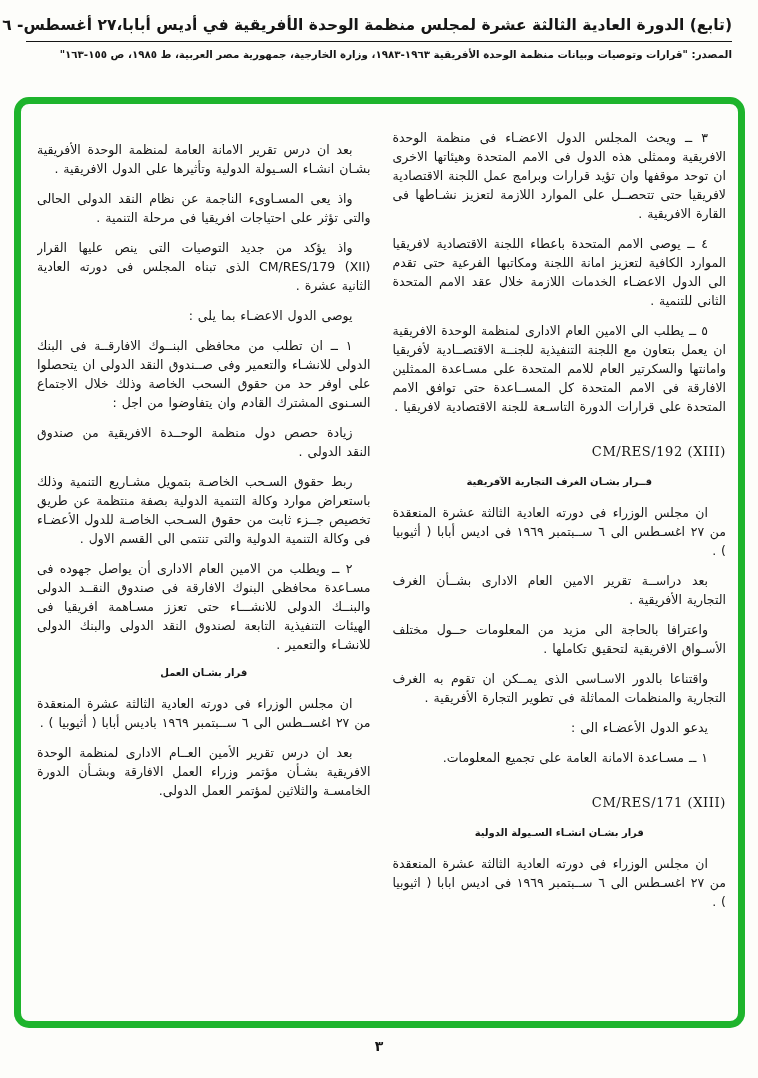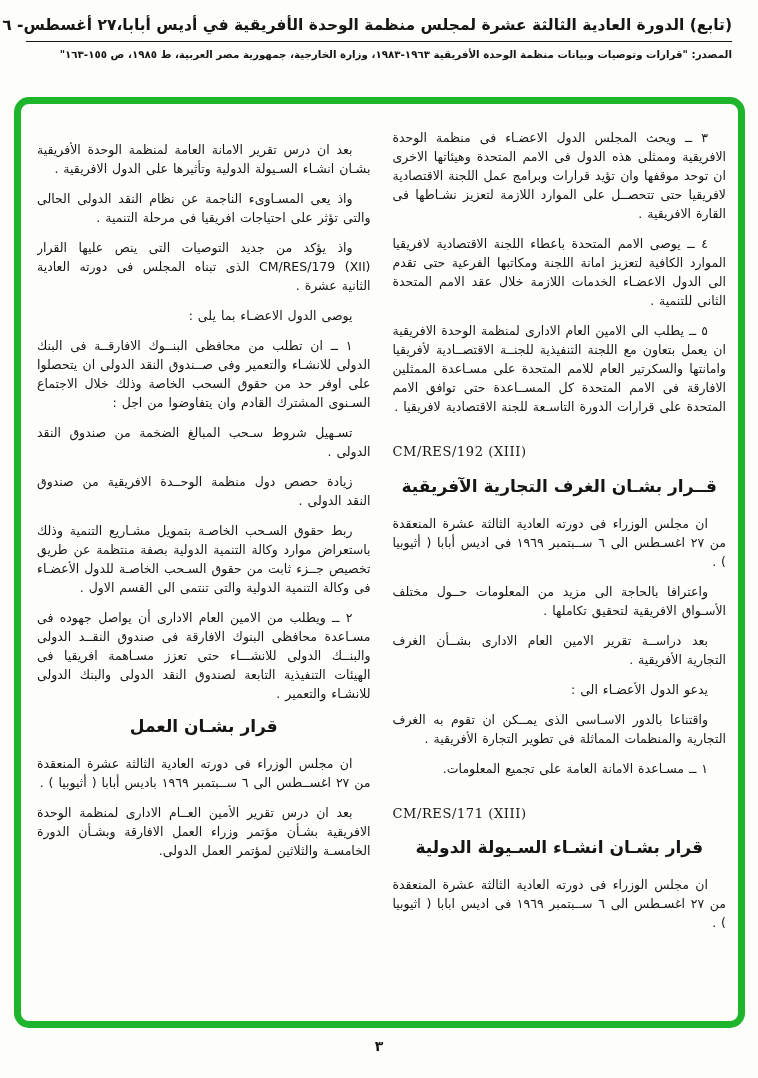--- a/index.html
+++ b/index.html
@@ -58,30 +58,30 @@
   }
   .col-left{padding-top:12px;}
   .block-p{
     text-align:justify;
     text-indent:18px;
     margin:0 0 11px 0;
     word-spacing:1px;
   }
   .block-label{
     direction:ltr;
-    text-align:left;
+    text-align:right;
     font-family:"DejaVu Serif", serif;
     font-size:13px;
     letter-spacing:0.6px;
     margin:26px 0 12px 0;
   }
   .block-heading{
     font-weight:bold;
     text-align:center;
-    font-size:17px;
+    font-size:10px;
     margin:4px 0 14px 0;
   }
   .page-number{
     position:absolute;
     top:1038px;
     left:0;right:0;
     text-align:center;
     font-weight:bold;
     font-size:14px;
   }
@@ -98,36 +98,35 @@
 
   <div class="content-box">
     <div class="columns">
       <div class="col col-right">
           <div class="block-p">٣ ــ ويحث المجلس الدول الاعضـاء فى منظمة الوحدة الافريقية وممثلى هذه الدول فى الامم المتحدة وهيئاتها الاخرى ان توحد موقفها وان تؤيد قرارات وبرامج عمل اللجنة الاقتصادية لافريقيا حتى تتحصــل على الموارد اللازمة لتعزيز نشـاطها فى القارة الافريقية .</div>
           <div class="block-p">٤ ــ يوصى الامم المتحدة باعطاء اللجنة الاقتصادية لافريقيا الموارد الكافية لتعزيز امانة اللجنة ومكاتبها الفرعية حتى تقدم الى الدول الاعضـاء الخدمات اللازمة خلال عقد الامم المتحدة الثانى للتنمية .</div>
           <div class="block-p">٥ ــ يطلب الى الامين العام الادارى لمنظمة الوحدة الافريقية ان يعمل بتعاون مع اللجنة التنفيذية للجنــة الاقتصــادية لأفريقيا وامانتها والسكرتير العام للامم المتحدة على مسـاعدة الممثلين الافارقة فى الامم المتحدة كل المســاعدة حتى توافق الامم المتحدة على قرارات الدورة التاسـعة للجنة الاقتصادية لافريقيا .</div>
           <div class="block-label">CM/RES/192 (XIII)</div>
           <div class="block-heading">قــرار بشـان الغرف التجارية الآفريقية</div>
           <div class="block-p">ان مجلس الوزراء فى دورته العادية الثالثة عشرة المنعقدة من ٢٧ اغسـطس الى ٦ ســبتمبر ١٩٦٩ فى اديس أبابا ( أثيوبيا ) .</div>
+          <div class="block-p">بعد دراســة تقرير الامين العام الادارى بشــأن الغرف التجارية الأفريقية .</div>
           <div class="block-p">واعترافا بالحاجة الى مزيد من المعلومات حــول مختلف الأسـواق الافريقية لتحقيق تكاملها .</div>
-          <div class="block-p">بعد دراســة تقرير الامين العام الادارى بشــأن الغرف التجارية الأفريقية .</div>
+          <div class="block-p">واقتناعا بالدور الاسـاسى الذى يمــكن ان تقوم به الغرف التجارية والمنظمات المماثلة فى تطوير التجارة الأفريقية .</div>
           <div class="block-p">يدعو الدول الأعضـاء الى :</div>
-          <div class="block-p">واقتناعا بالدور الاسـاسى الذى يمــكن ان تقوم به الغرف التجارية والمنظمات المماثلة فى تطوير التجارة الأفريقية .</div>
           <div class="block-p">١ ــ مسـاعدة الامانة العامة على تجميع المعلومات.</div>
           <div class="block-label">CM/RES/171 (XIII)</div>
           <div class="block-heading">قرار بشـان انشـاء السـيولة الدولية</div>
           <div class="block-p">ان مجلس الوزراء فى دورته العادية الثالثة عشرة المنعقدة من ٢٧ اغسـطس الى ٦ ســبتمبر ١٩٦٩ فى اديس ابابا ( اثيوبيا ) .</div>
         </div>
       <div class="col col-left">
           <div class="block-p">بعد ان درس تقرير الامانة العامة لمنظمة الوحدة الأفريقية بشـان انشـاء السـيولة الدولية وتأثيرها على الدول الافريقية .</div>
           <div class="block-p">واذ يعى المسـاوىء الناجمة عن نظام النقد الدولى الحالى والتى تؤثر على احتياجات افريقيا فى مرحلة التنمية .</div>
           <div class="block-p">واذ يؤكد من جديد التوصيات التى ينص عليها القرار CM/RES/179 (XII) الذى تبناه المجلس فى دورته العادية الثانية عشرة .</div>
           <div class="block-p">يوصى الدول الاعضـاء بما يلى :</div>
           <div class="block-p">١ ــ ان تطلب من محافظى البنــوك الافارقــة فى البنك الدولى للانشـاء والتعمير وفى صــندوق النقد الدولى ان يتحصلوا على اوفر حد من حقوق السحب الخاصة وذلك خلال الاجتماع السـنوى المشترك القادم وان يتفاوضوا من اجل :</div>
-          <div class="block-p">تسـهيل شروط سـحب المبالغ الضخمة من صندوق النقد الدولى .</div>
           <div class="block-p">زيادة حصص دول منظمة الوحــدة الافريقية من صندوق النقد الدولى .</div>
           <div class="block-p">ربط حقوق السـحب الخاصـة بتمويل مشـاريع التنمية وذلك باستعراض موارد وكالة التنمية الدولية بصفة منتظمة عن طريق تخصيص جــزء ثابت من حقوق السـحب الخاصـة للدول الأعضـاء فى وكالة التنمية الدولية والتى تنتمى الى القسم الاول .</div>
           <div class="block-p">٢ ــ ويطلب من الامين العام الادارى أن يواصل جهوده فى مسـاعدة محافظى البنوك الافارقة فى صندوق النقــد الدولى والبنــك الدولى للانشـــاء حتى تعزز مسـاهمة افريقيا فى الهيئات التنفيذية التابعة لصندوق النقد الدولى والبنك الدولى للانشـاء والتعمير .</div>
           <div class="block-heading">قرار بشـان العمل</div>
           <div class="block-p">ان مجلس الوزراء فى دورته العادية الثالثة عشرة المنعقدة من ٢٧ اغســطس الى ٦ ســبتمبر ١٩٦٩ باديس أبابا ( أثيوبيا ) .</div>
           <div class="block-p">بعد ان درس تقرير الأمين العــام الادارى لمنظمة الوحدة الافريقية بشـأن مؤتمر وزراء العمل الافارقة وبشـأن الدورة الخامسـة والثلاثين لمؤتمر العمل الدولى.</div>
         </div>
     </div>
   </div>
 

